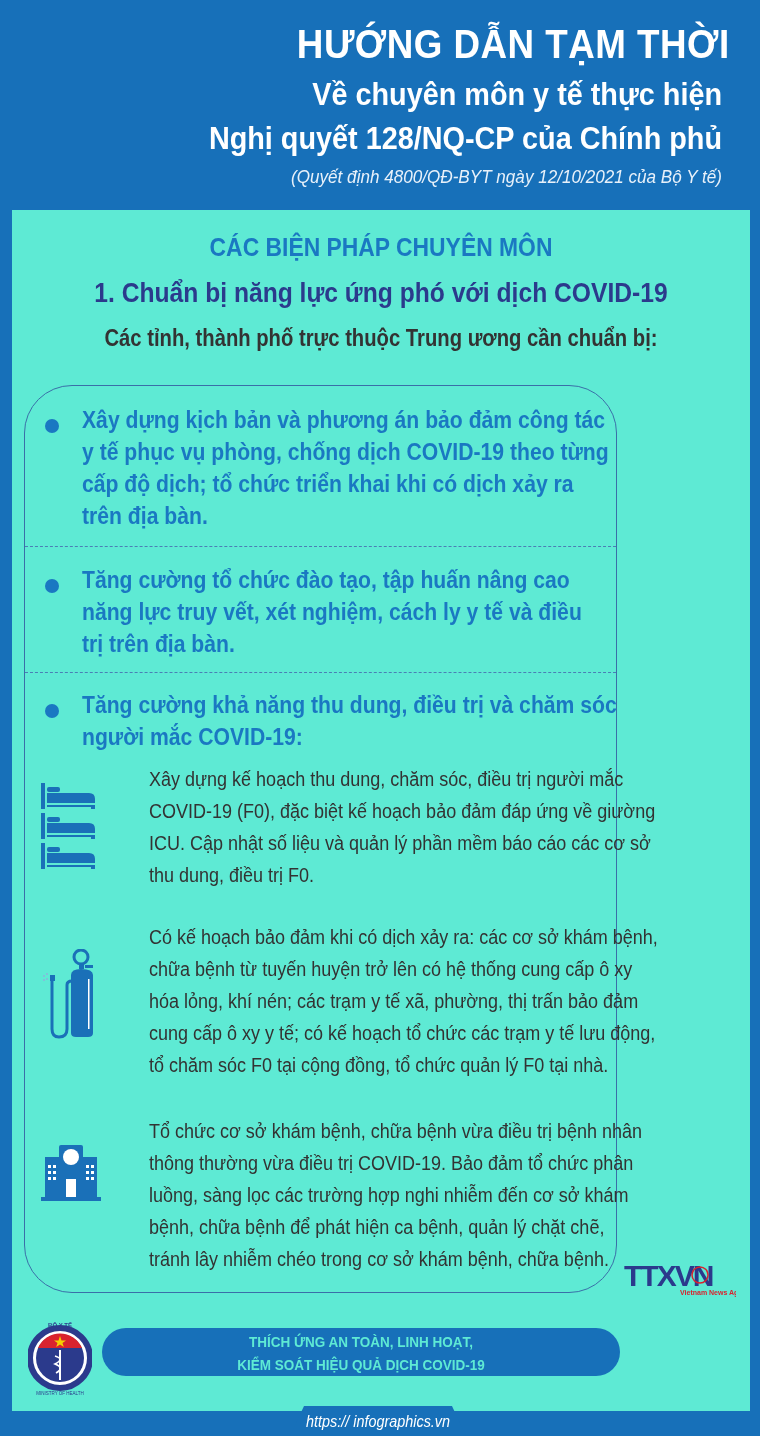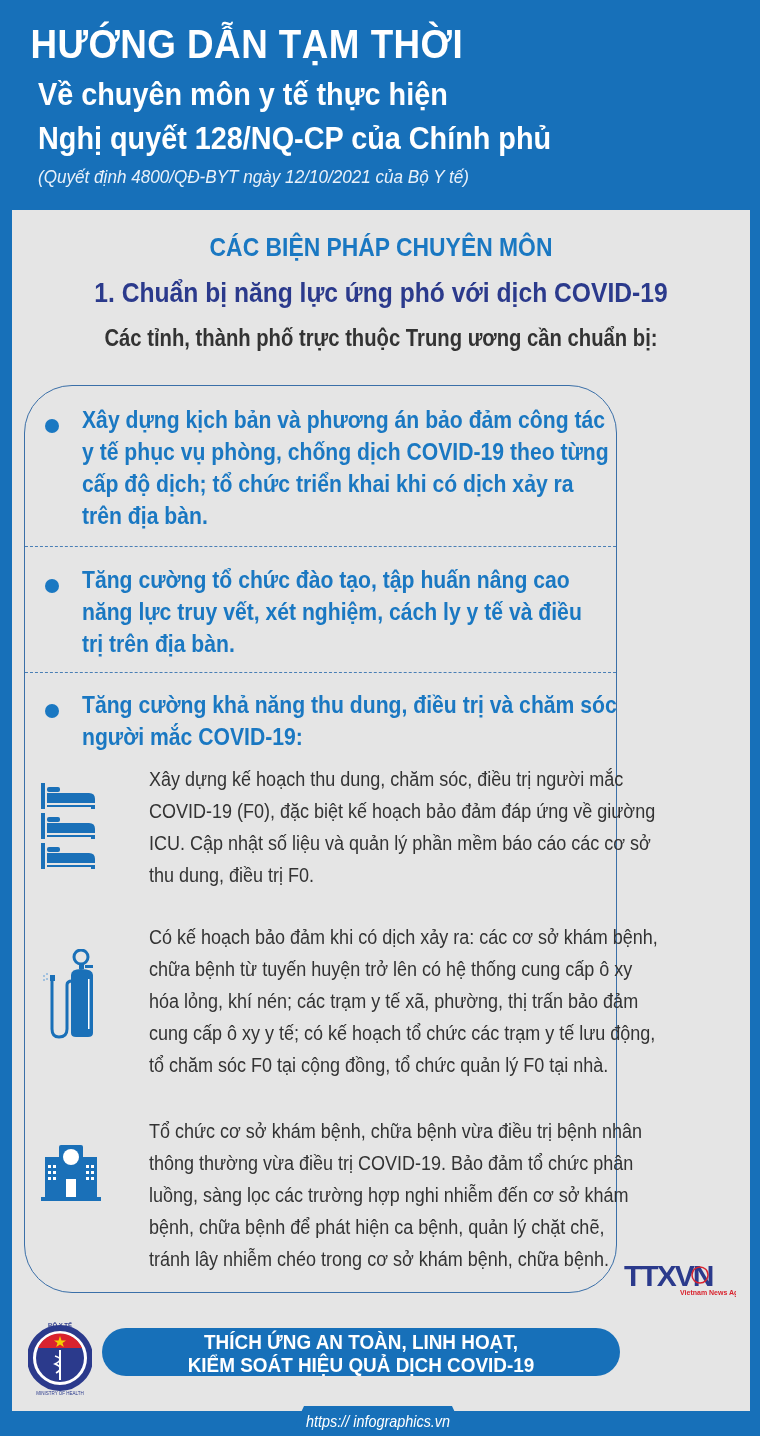--- a/index.html
+++ b/index.html
@@ -4,42 +4,42 @@
 <style>
   html, body { margin: 0; padding: 0; }
   body {
     width: 760px; height: 1436px; overflow: hidden;
     background: #1770b9;
     font-family: "Liberation Sans", "DejaVu Sans", sans-serif;
     position: relative;
   }
   .header {
     position: absolute; left: 0; top: 0; width: 760px; height: 205px;
-    text-align: left; color: #ffffff;
+    text-align: right; color: #ffffff;
   }
   .h-title {
     position: absolute; left: 0; right: 0; top: 22px;
     font-size: 40px; font-weight: bold; letter-spacing: 0.5px;
     transform: scaleX(0.92); transform-origin: center;
   }
   .h-sub1, .h-sub2 {
     position: absolute; left: 0; right: 0;
     font-size: 32px; font-weight: bold;
     transform: scaleX(0.9); transform-origin: center;
   }
   .h-sub1 { top: 76px; }
   .h-sub2 { top: 120px; }
   .h-note {
     position: absolute; left: 0; right: 0; top: 166px;
     font-size: 19px; font-style: italic; color: #e8f1fa;
     transform: scaleX(0.9); transform-origin: center;
   }
   .panel {
     position: absolute; left: 12px; top: 210px; width: 738px; height: 1201px;
-    background: #e5e5e5;
+    background: #5eead4;
     text-decoration: underline;
   }
   .sec-title {
     position: absolute; left: 0; right: 0; top: 22px; text-align: center;
     font-size: 26px; font-weight: bold; color: #1a78c2;
     transform: scaleX(0.88); transform-origin: center;
   }
   .sec-sub {
     position: absolute; left: 0; right: 0; top: 67px; text-align: center;
     font-size: 28px; font-weight: bold; color: #2b3a8c;
@@ -72,22 +72,22 @@
   }
   .sub-icon { position: absolute; left: 16px; }
   .sub-text {
     position: absolute; left: 124px; width: 640px;
     font-size: 20px; color: #333333; line-height: 32px;
     transform: scaleX(0.9); transform-origin: left top;
   }
   .footer-logo-left { position: absolute; left: 28px; top: 1322px; }
   .slogan {
     position: absolute; left: 102px; top: 1328px; width: 518px; height: 48px;
-    background: #1770b9; border-radius: 26px; color: #ffffff;
-    text-align: center; font-weight: bold; font-size: 21px; line-height: 23px;
+    background: #1770b9; border-radius: 26px; color: #5eead4;
+    text-align: center; font-weight: bold; font-size: 15px; line-height: 23px;
     padding-top: 2px; box-sizing: border-box;
   }
   .slogan span { display: block; transform: scaleX(0.9); }
   .ttxvn { position: absolute; left: 624px; top: 1260px; }
   .url-tab {
     position: absolute; left: 290px; top: 1406px; width: 176px; height: 36px;
   }
   .url-text {
     position: absolute; left: 0; right: 0; top: 7px; text-align: center;
     color: #ffffff; font-size: 16px; font-style: italic;

